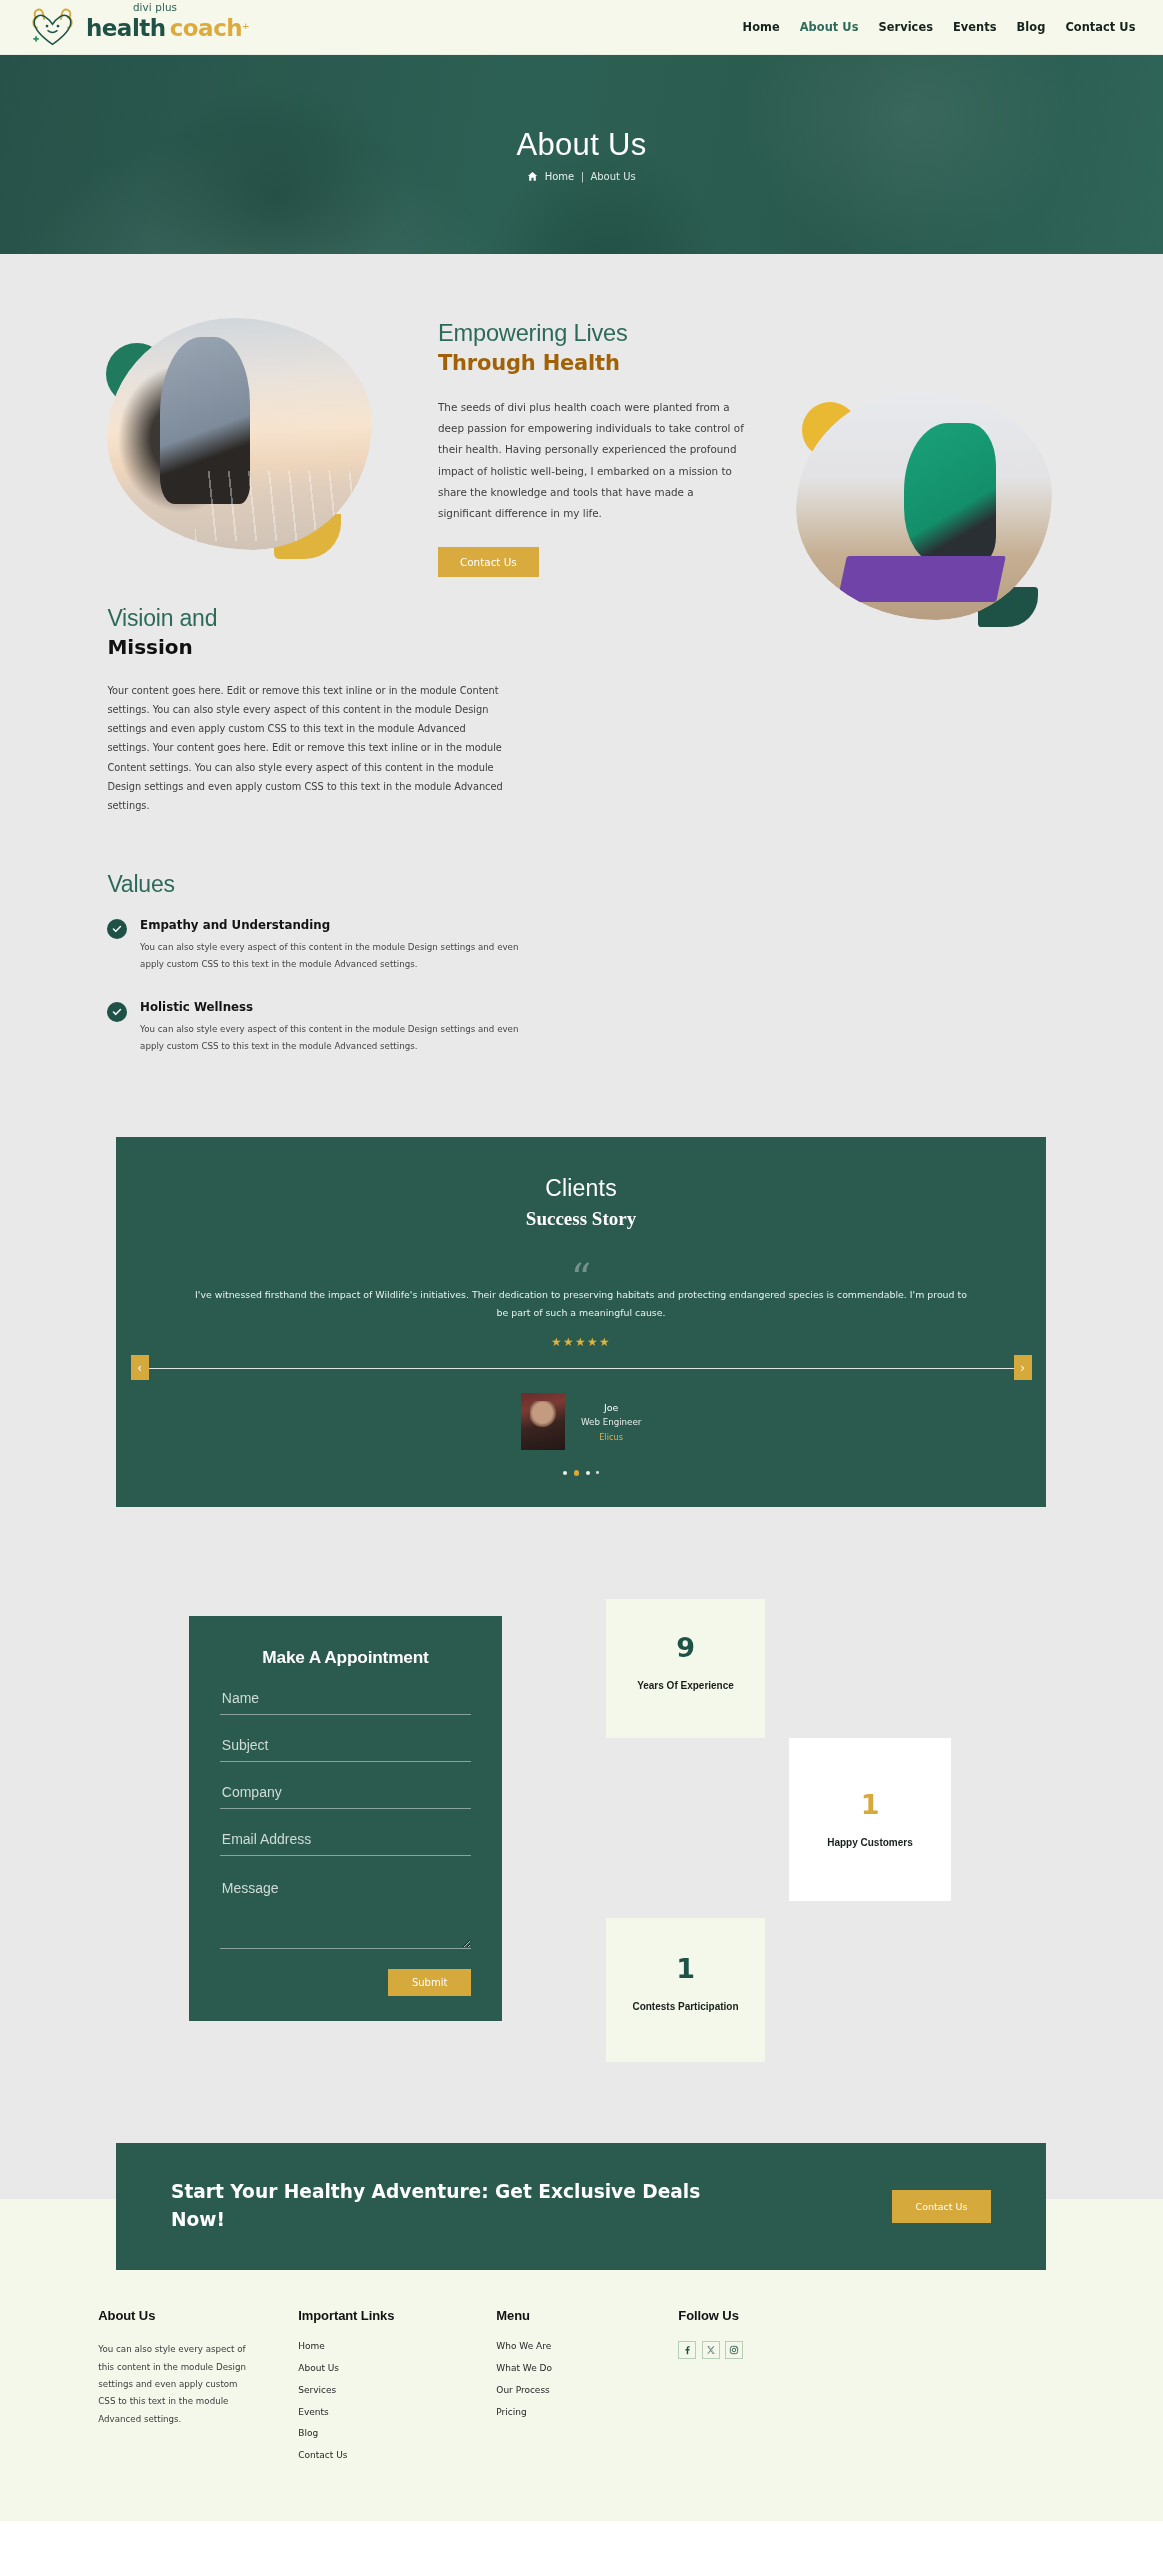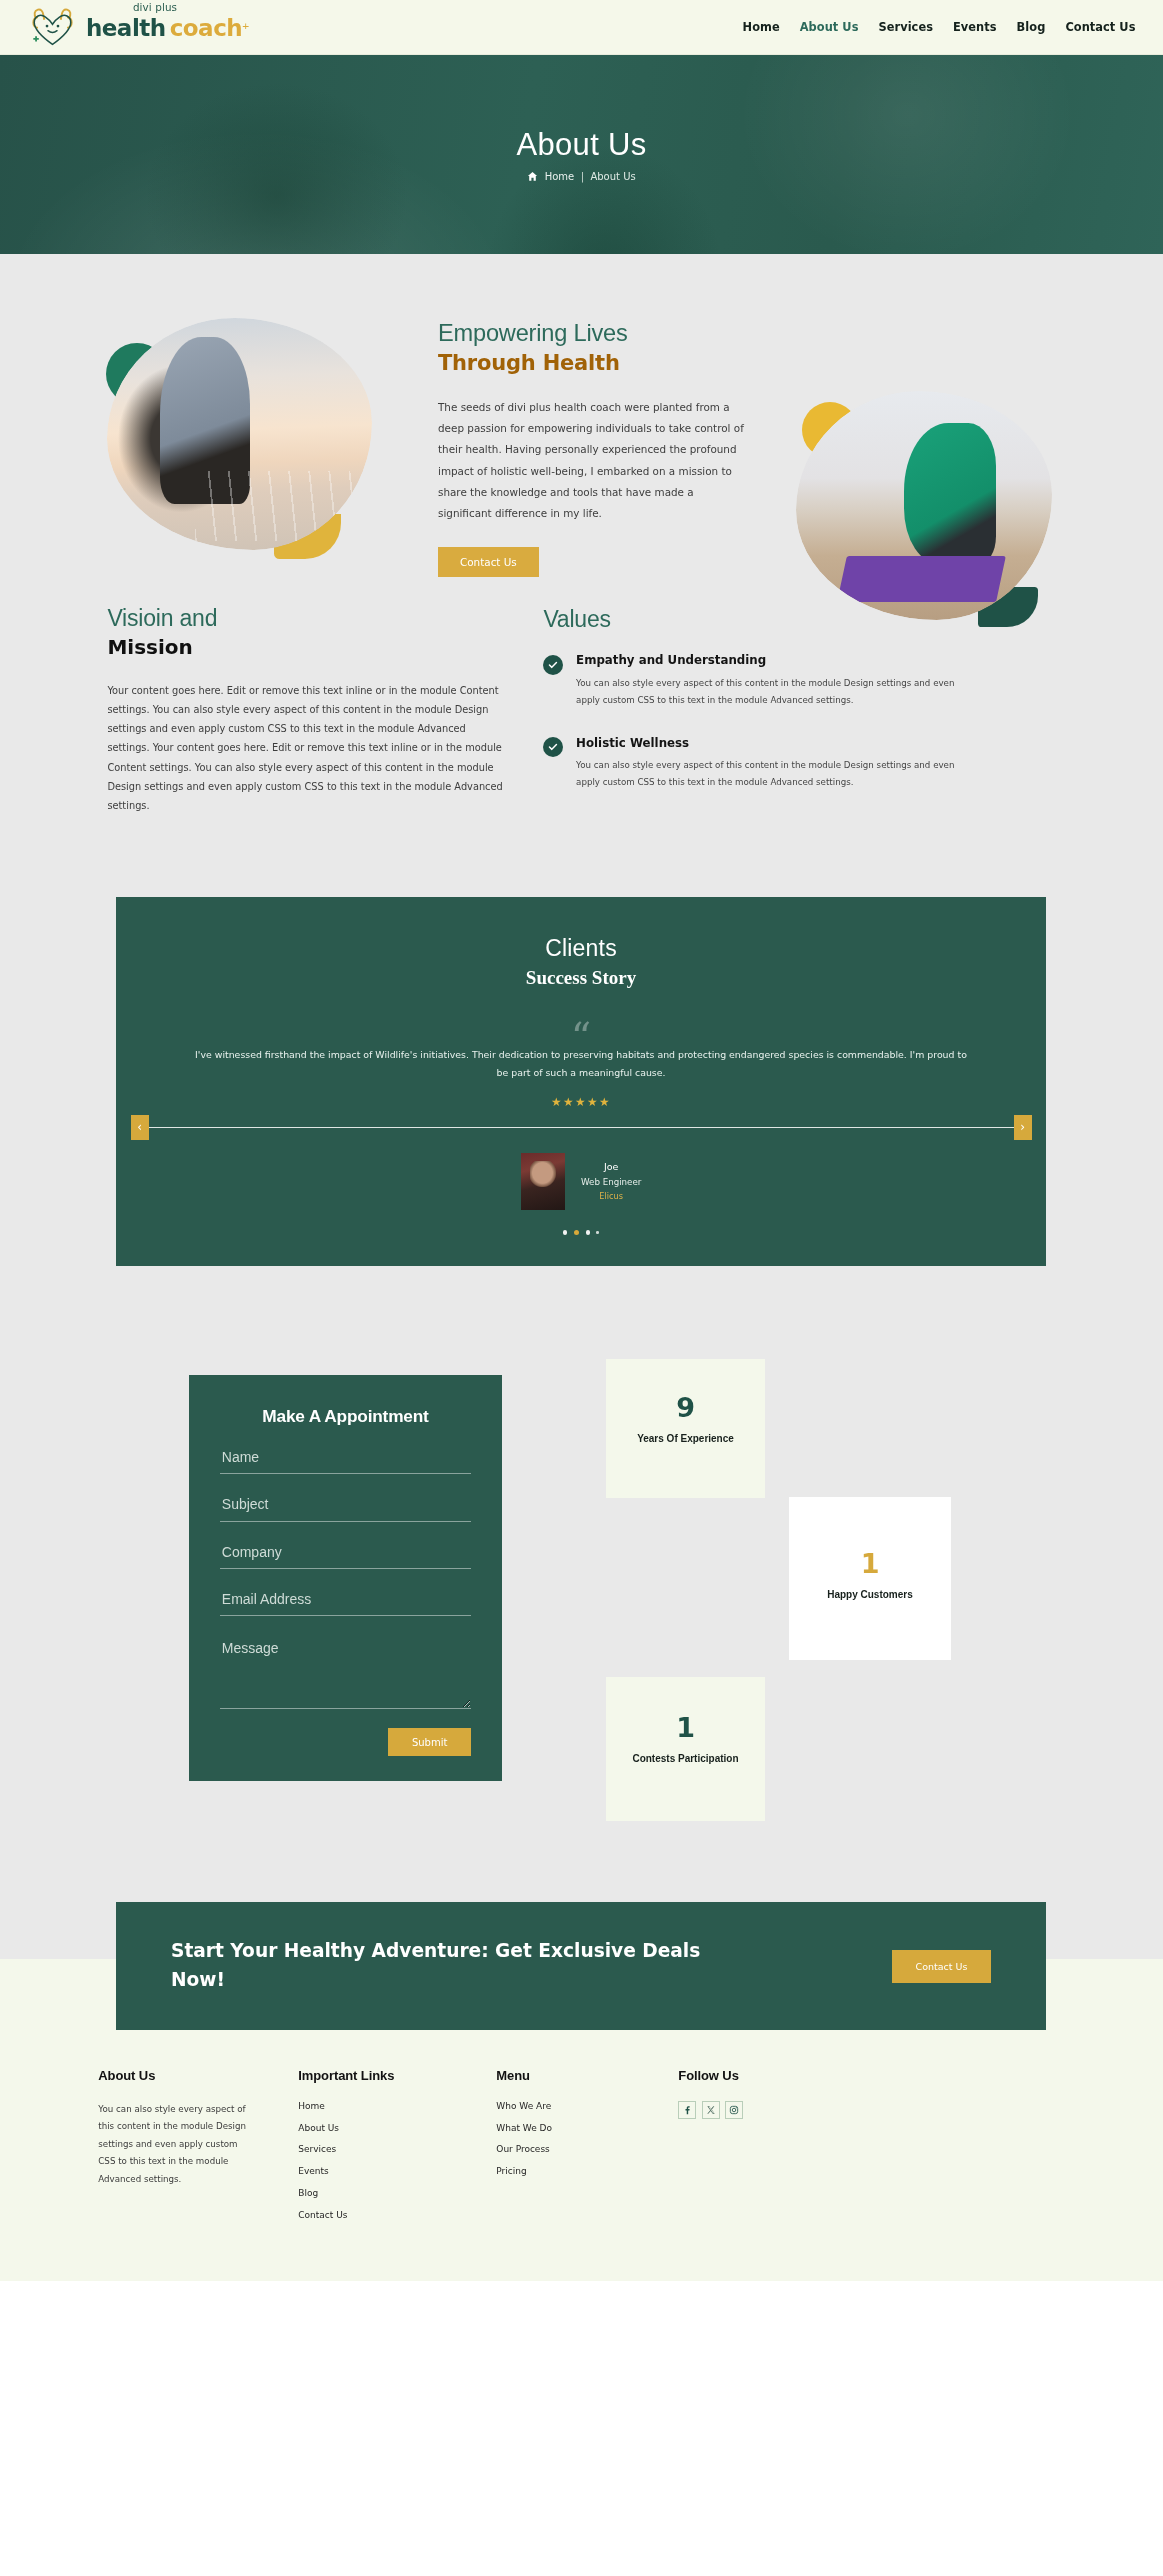--- a/index.html
+++ b/index.html
@@ -228,21 +228,21 @@
     color: #ffffff;
     font-size: 10.4px;
     padding: 9px 22px;
     border: none;
     cursor: pointer;
     font-family: "DejaVu Sans", sans-serif;
   }
 
   
   .section-vision { padding: 23.6px 0 82px; }
-  .vv-grid { display: flex; gap: 36px; }
+  .vv-grid { display: flex; gap: 54px; flex-direction: column; }
   .vv-left { width: 400px; }
   .vv-right { width: 427px; padding-top: 1.8px; }
 
   .vv-title-light {
     font-size: 23px; color: #2d6a5b; font-weight: 400;
     letter-spacing: -0.2px; font-family: "Liberation Sans", sans-serif;
   }
   .vv-title-bold {
     font-size: 20px; color: #111111; font-weight: 700;
     margin-top: 3.6px; font-family: "DejaVu Sans", sans-serif;
@@ -397,21 +397,21 @@
     font-size: 10px; padding: 8.2px 23.6px; cursor: pointer;
     font-family: "DejaVu Sans", sans-serif;
   }
 
   .stat-card { position: absolute; text-align: center; }
   .stat-num {
     font-size: 27px; font-weight: 700; letter-spacing: -0.5px;
     font-family: "DejaVu Sans", sans-serif;
   }
   .stat-label {
-    margin-top: 9px; font-size: 10px; font-weight: 600; color: #17201c;
+    margin-top: 16px; font-size: 10px; font-weight: 600; color: #17201c;
     line-height: 1.35; font-family: "Liberation Sans", sans-serif;
   }
   .stat-a {
     left: 515px; top: -16.4px; width: 159px; height: 139px;
     background: #f4f8eb; padding-top: 33px;
   }
   .stat-a .stat-num { color: #1f5247; }
   .stat-b {
     left: 698px; top: 122px; width: 162px; height: 163px;
     background: #ffffff; padding-top: 51px;

